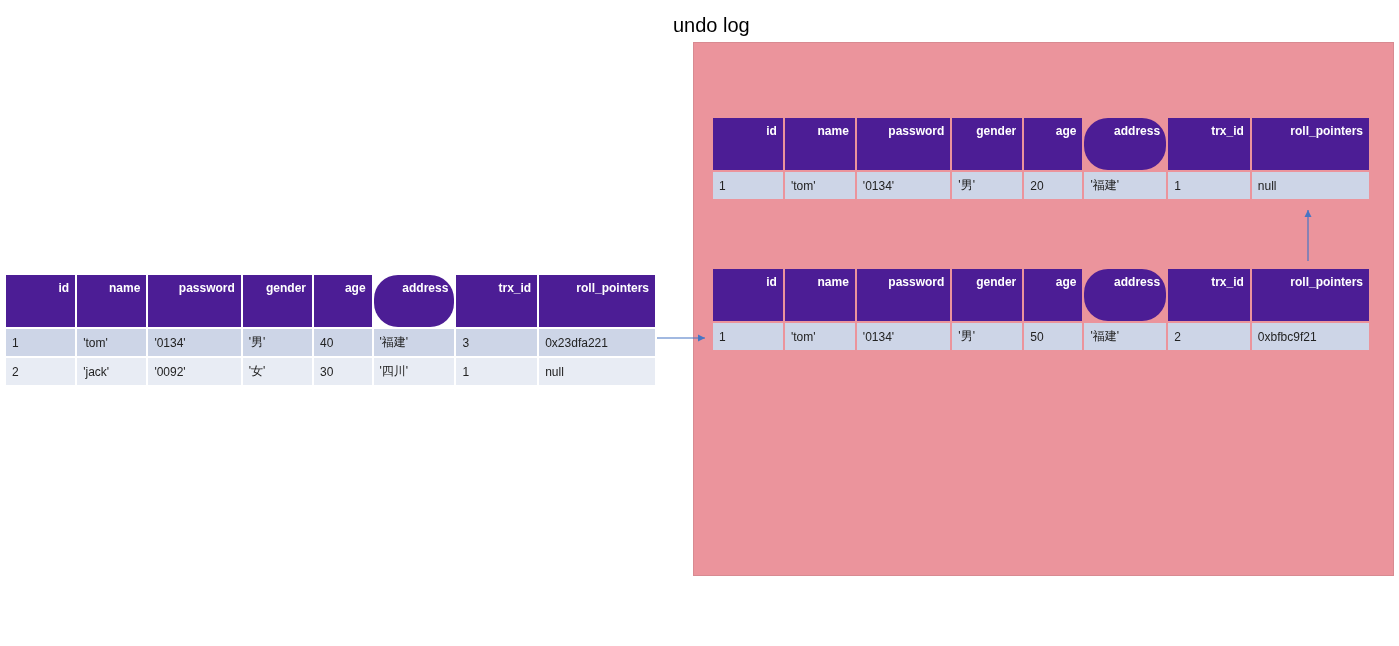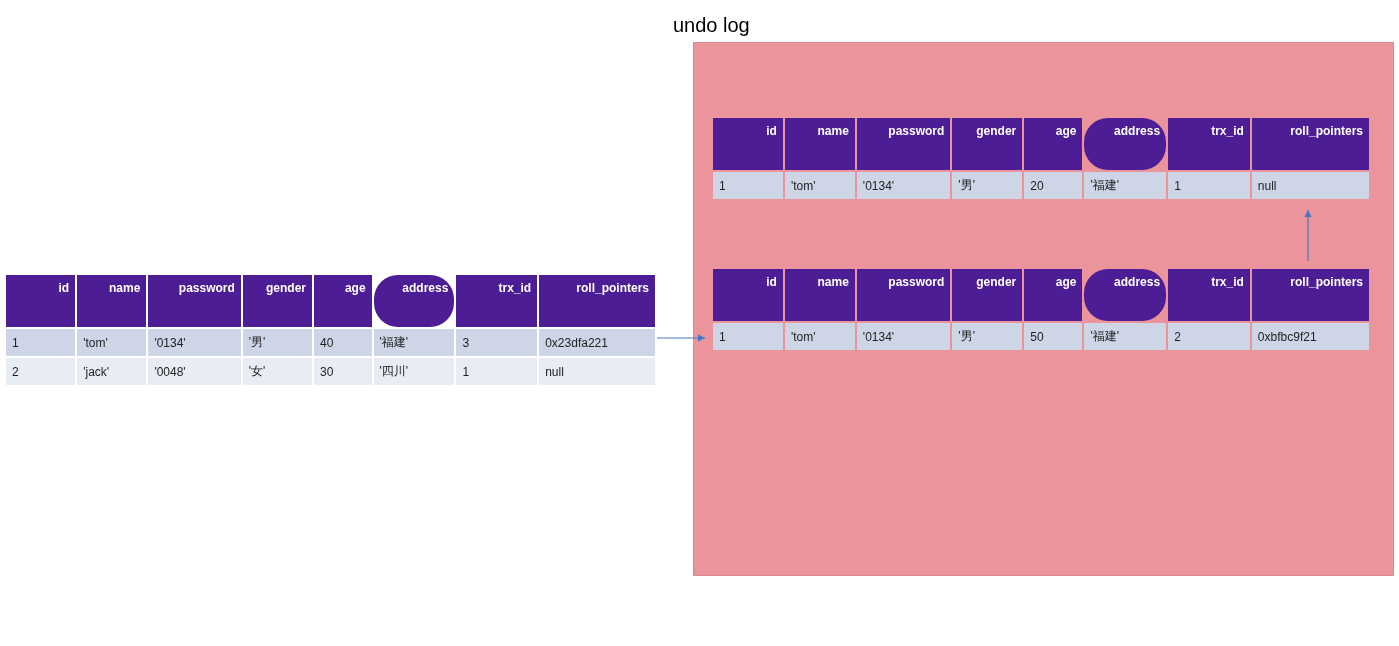--- a/index.html
+++ b/index.html
@@ -112,21 +112,21 @@
       <td>'0134'</td>
       <td>'男'</td>
       <td>40</td>
       <td>'福建'</td>
       <td>3</td>
       <td>0x23dfa221</td>
     </tr>
     <tr>
       <td>2</td>
       <td>'jack'</td>
-      <td>'0048'</td>
+      <td>'0092'</td>
       <td>'女'</td>
       <td>30</td>
       <td>'四川'</td>
       <td>1</td>
       <td>null</td>
     </tr>
   </tbody>
     </table>
 </div>
 

